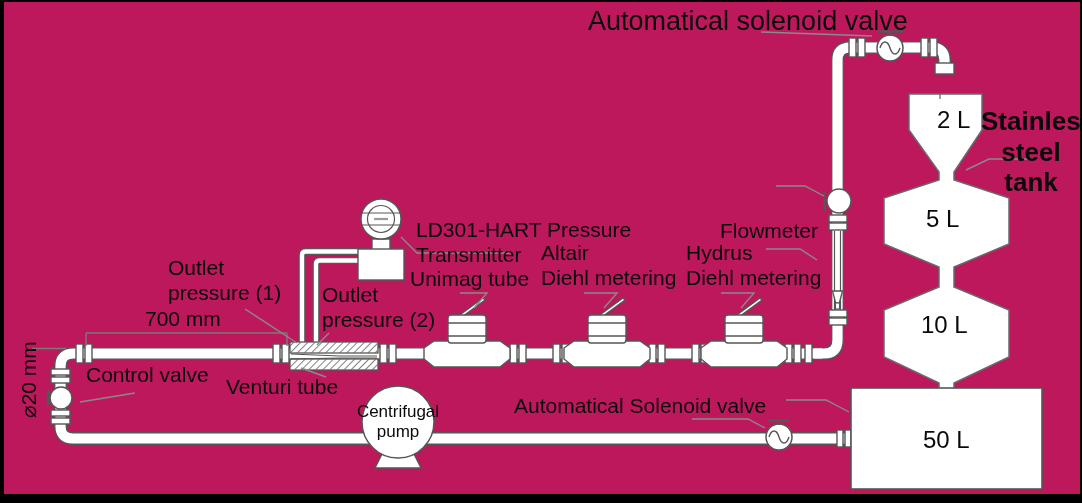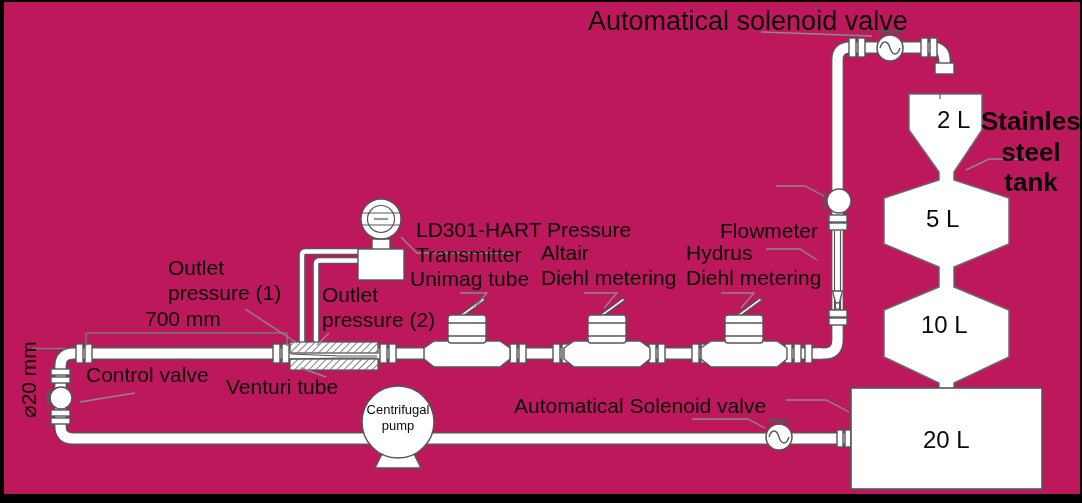--- a/index.html
+++ b/index.html
@@ -19,21 +19,21 @@
     position:absolute;
     white-space:pre-line;
     line-height:1.18;
     color:#0a0a0a;
     font-family:"Liberation Sans","DejaVu Sans",sans-serif;
   }
   .s27{font-size:27px;}
   .s24{font-size:24px;}
   .s21{font-size:21px;}
   .s20{font-size:26px;font-weight:bold;}
-  .s13{font-size:13px;line-height:1.2;}
+  .s13{font-size:17px;line-height:1.2;}
   .ctr{text-align:center;}
   .rot{transform:rotate(-90deg);transform-origin:0 0;}
 </style>
 </head>
 <body>
 
 <div id="frame">
 
 <svg width="1082" height="503" viewBox="0 0 1082 503">
   <defs>
@@ -219,21 +219,21 @@
   </g>
 </svg>
 
 <div class="lbl s27" style="left:584px;top:4px;">Automatical solenoid valve</div>
 <div class="lbl s20 ctr" style="left:977px;top:104px;width:100px;">Stainless
 steel tank</div>
 
 <div class="lbl s24" style="left:933px;top:104px;">2 L</div>
 <div class="lbl s24" style="left:922px;top:203px;">5 L</div>
 <div class="lbl s24" style="left:917px;top:309px;">10 L</div>
-<div class="lbl s24" style="left:919px;top:424px;">20 L</div>
+<div class="lbl s24" style="left:919px;top:424px;">50 L</div>
 
 <div class="lbl s21" style="left:716px;top:217px;">Flowmeter</div>
 <div class="lbl s21" style="left:412px;top:216px;">LD301-HART Pressure
 Transmitter</div>
 
 <div class="lbl s21" style="left:164px;top:254px;">Outlet
 pressure (1)</div>
 <div class="lbl s21" style="left:318px;top:281px;">Outlet
 pressure (2)</div>
 

